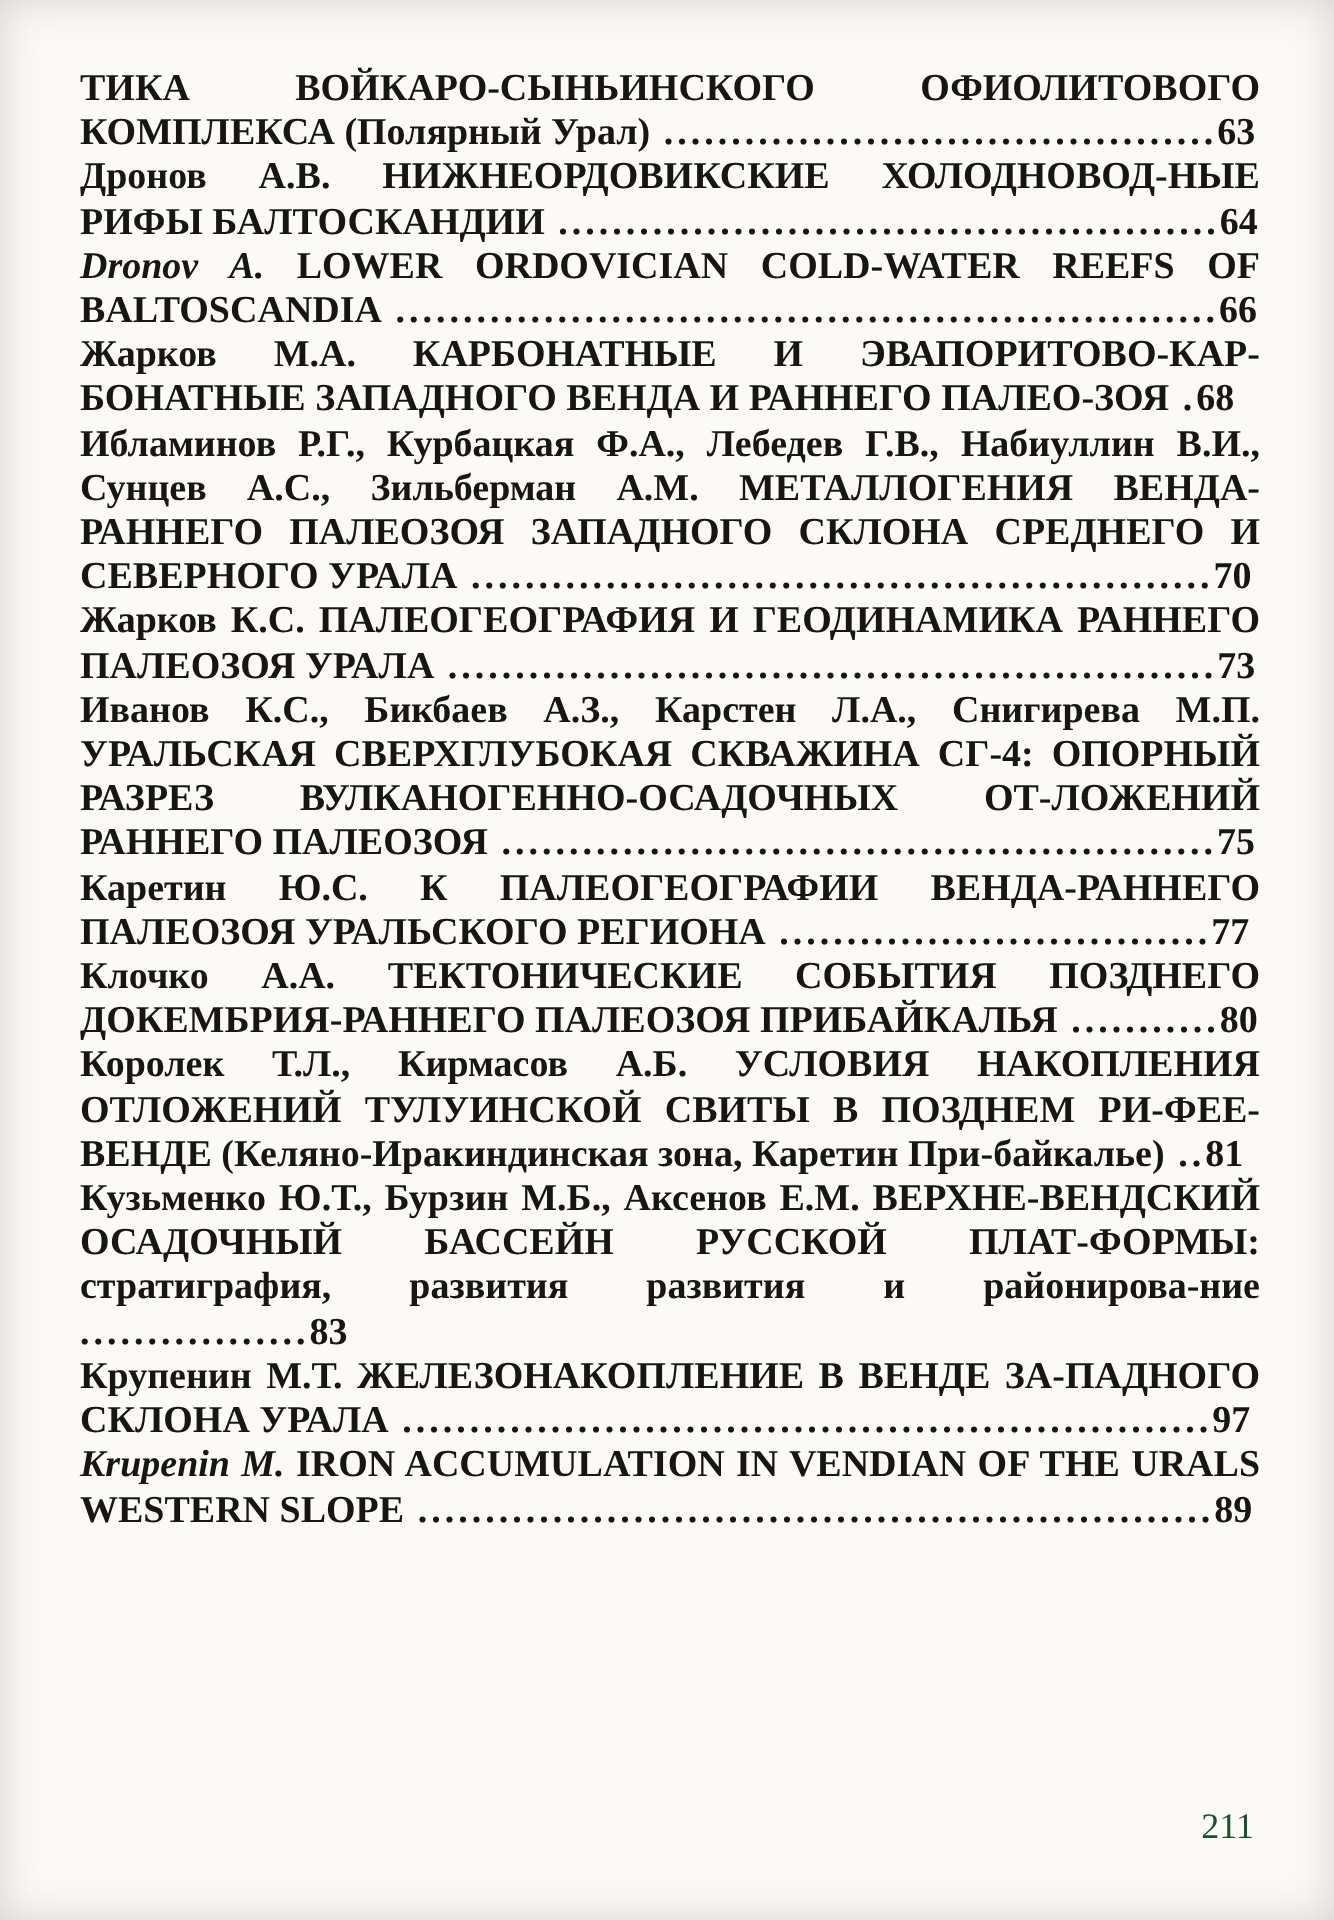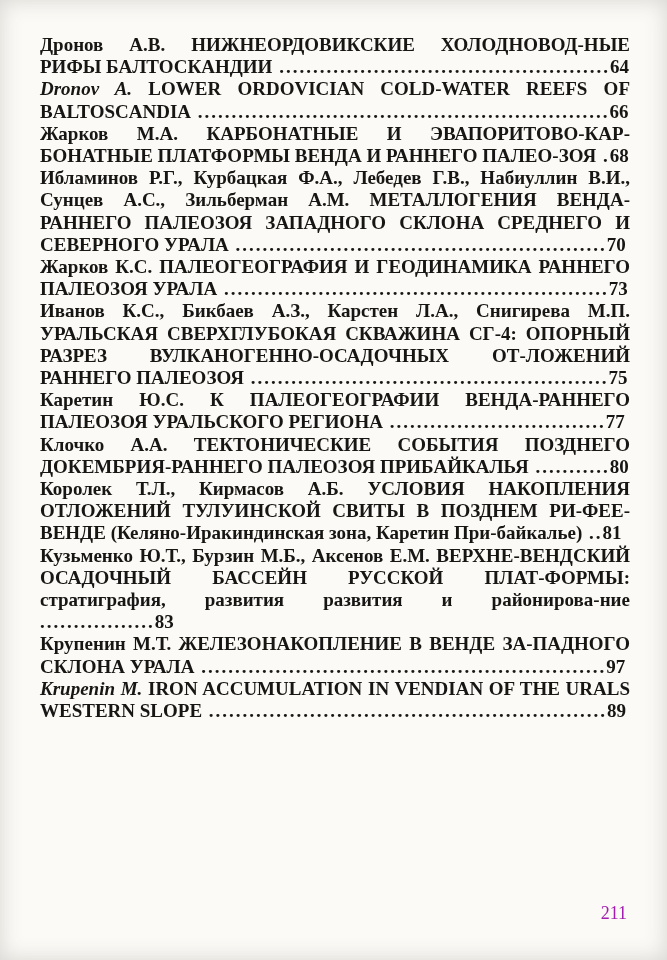--- a/index.html
+++ b/index.html
@@ -30,31 +30,32 @@
   .entry .italic { font-style: italic; }
   .seg { font-weight: 700; }
   .dots { letter-spacing: 2px; font-weight: 700; }
   .pagenum { font-weight: 700; }
   .folio {
     position: absolute;
     right: 40px;
     bottom: 36px;
     font-size: 18px;
     font-weight: 400;
-    color: #a21caf;
+    color: #14532d;
   }
 </style>
 </head>
 <body>
 
 <main class="page">
   <section class="toc">
+      <p class="entry"><span class="seg">ТИКА ВОЙКАРО-СЫНЬИНСКОГО ОФИОЛИТОВОГО КОМПЛЕКСА </span><span class="seg">(Полярный Урал)</span><span class="dots"> .........................................</span><span class="pagenum">63</span></p>
       <p class="entry"><span class="seg">Дронов А.В. </span><span class="seg">НИЖНЕОРДОВИКСКИЕ ХОЛОДНОВОД-НЫЕ РИФЫ БАЛТОСКАНДИИ</span><span class="dots"> .................................................</span><span class="pagenum">64</span></p>
       <p class="entry"><span class="seg italic">Dronov A. </span><span class="seg">LOWER ORDOVICIAN COLD-WATER REEFS OF BALTOSCANDIA</span><span class="dots"> .............................................................</span><span class="pagenum">66</span></p>
-      <p class="entry"><span class="seg">Жарков М.А. </span><span class="seg">КАРБОНАТНЫЕ И ЭВАПОРИТОВО-КАР-БОНАТНЫЕ ПЛАТФОРМЫ ВЕНДА И РАННЕГО ПАЛЕО-ЗОЯ</span><span class="dots"> .</span><span class="pagenum">68</span></p>
+      <p class="entry"><span class="seg">Жарков М.А. </span><span class="seg">КАРБОНАТНЫЕ И ЭВАПОРИТОВО-КАР-БОНАТНЫЕ ЗАПАДНОГО ВЕНДА И РАННЕГО ПАЛЕО-ЗОЯ</span><span class="dots"> .</span><span class="pagenum">68</span></p>
       <p class="entry"><span class="seg">Ибламинов Р.Г., Курбацкая Ф.А., Лебедев Г.В., Набиуллин В.И., Сунцев А.С., Зильберман А.М. </span><span class="seg">МЕТАЛЛОГЕНИЯ ВЕНДА-РАННЕГО ПАЛЕОЗОЯ ЗАПАДНОГО СКЛОНА СРЕДНЕГО И СЕВЕРНОГО УРАЛА</span><span class="dots"> .......................................................</span><span class="pagenum">70</span></p>
       <p class="entry"><span class="seg">Жарков К.С. </span><span class="seg">ПАЛЕОГЕОГРАФИЯ И ГЕОДИНАМИКА РАННЕГО ПАЛЕОЗОЯ УРАЛА</span><span class="dots"> .........................................................</span><span class="pagenum">73</span></p>
       <p class="entry"><span class="seg">Иванов К.С., Бикбаев А.З., Карстен Л.А., Снигирева М.П. </span><span class="seg">УРАЛЬСКАЯ СВЕРХГЛУБОКАЯ СКВАЖИНА СГ-4: ОПОРНЫЙ РАЗРЕЗ ВУЛКАНОГЕННО-ОСАДОЧНЫХ ОТ-ЛОЖЕНИЙ РАННЕГО ПАЛЕОЗОЯ</span><span class="dots"> .....................................................</span><span class="pagenum">75</span></p>
       <p class="entry"><span class="seg">Каретин Ю.С. </span><span class="seg">К ПАЛЕОГЕОГРАФИИ ВЕНДА-РАННЕГО ПАЛЕОЗОЯ УРАЛЬСКОГО РЕГИОНА</span><span class="dots"> ................................</span><span class="pagenum">77</span></p>
       <p class="entry"><span class="seg">Клочко А.А. </span><span class="seg">ТЕКТОНИЧЕСКИЕ СОБЫТИЯ ПОЗДНЕГО ДОКЕМБРИЯ-РАННЕГО ПАЛЕОЗОЯ ПРИБАЙКАЛЬЯ</span><span class="dots"> ...........</span><span class="pagenum">80</span></p>
       <p class="entry"><span class="seg">Королек Т.Л., Кирмасов А.Б. </span><span class="seg">УСЛОВИЯ НАКОПЛЕНИЯ ОТЛОЖЕНИЙ ТУЛУИНСКОЙ СВИТЫ В ПОЗДНЕМ РИ-ФЕЕ-ВЕНДЕ </span><span class="seg">(Келяно-Иракиндинская зона, Каретин При-байкалье)</span><span class="dots"> ..</span><span class="pagenum">81</span></p>
       <p class="entry"><span class="seg">Кузьменко Ю.Т., Бурзин М.Б., Аксенов Е.М. </span><span class="seg">ВЕРХНЕ-ВЕНДСКИЙ ОСАДОЧНЫЙ БАССЕЙН РУССКОЙ ПЛАТ-ФОРМЫ: </span><span class="seg">стратиграфия, развития развития и районирова-ние</span><span class="dots"> .................</span><span class="pagenum">83</span></p>
       <p class="entry"><span class="seg">Крупенин М.Т. </span><span class="seg">ЖЕЛЕЗОНАКОПЛЕНИЕ В ВЕНДЕ ЗА-ПАДНОГО СКЛОНА УРАЛА</span><span class="dots"> ............................................................</span><span class="pagenum">97</span></p>
       <p class="entry"><span class="seg italic">Krupenin M. </span><span class="seg">IRON ACCUMULATION IN VENDIAN OF THE URALS WESTERN SLOPE</span><span class="dots"> ...........................................................</span><span class="pagenum">89</span></p>
     </section>

